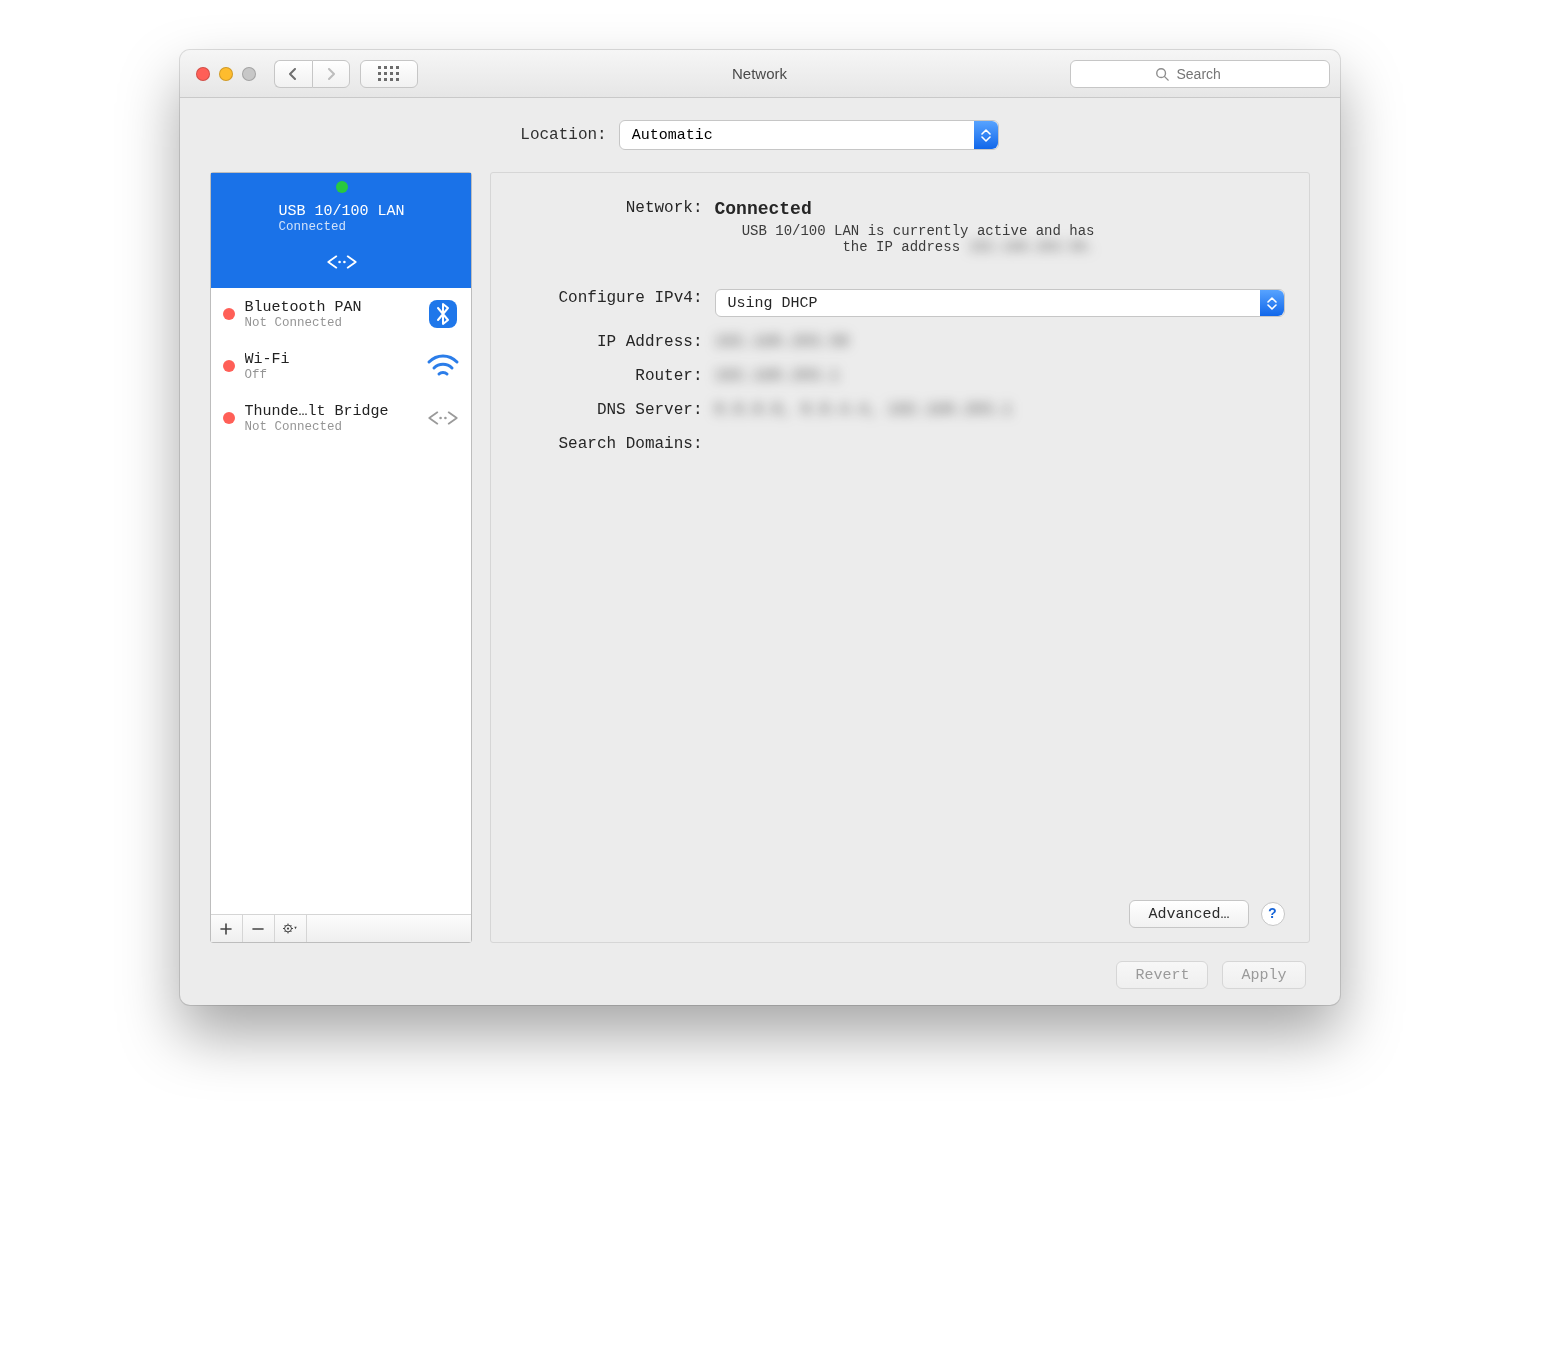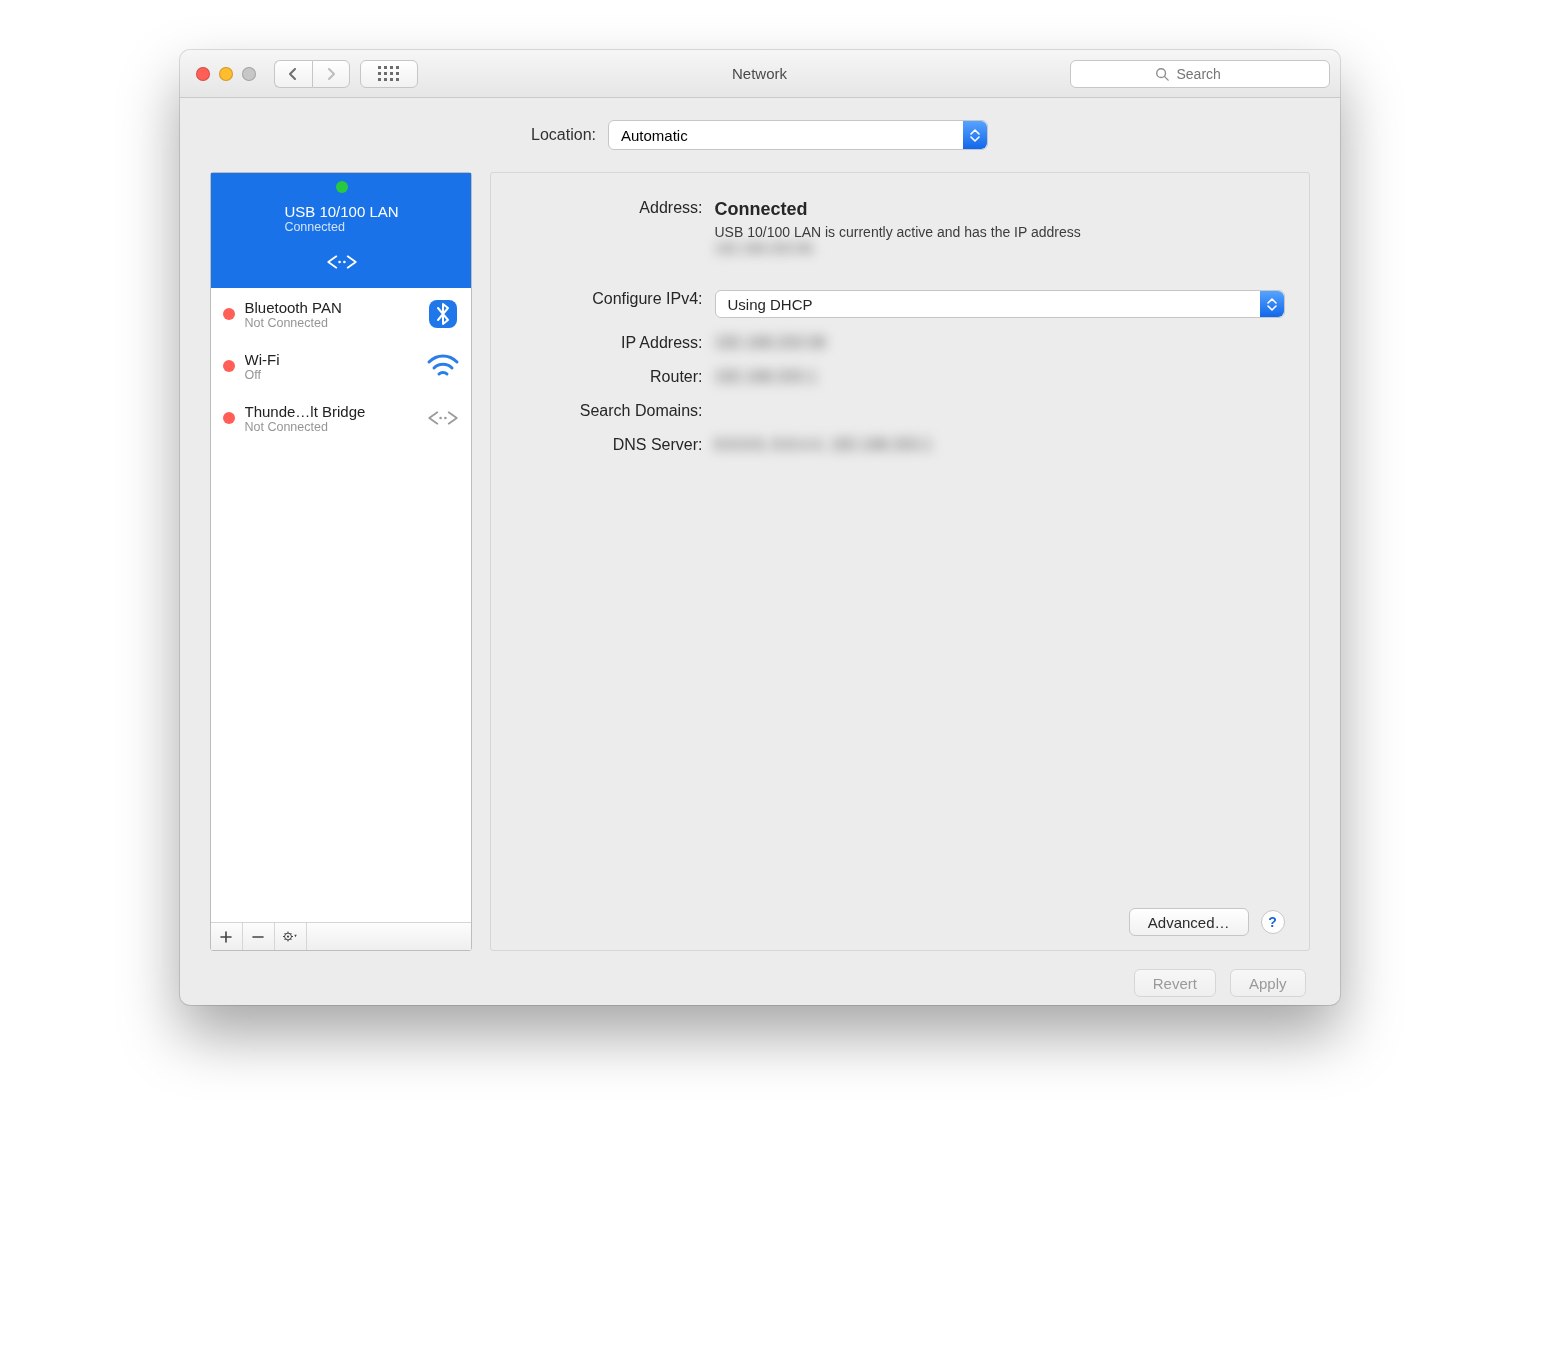--- a/index.html
+++ b/index.html
@@ -27,21 +27,21 @@
   .segbtn:first-child { border-radius:6px 0 0 6px; border-right:none; }
   .segbtn:last-child  { border-radius:0 6px 6px 0; }
   .segbtn.single { border-radius:6px; border-right:1px solid #c6c6c6; }
   .appsbtn { margin-left:10px; width:58px; }
   .title { position:absolute; left:0; right:0; text-align:center; font-size:15px; color:#4a4a4a; pointer-events:none; }
   .searchwrap { margin-left:auto; width:260px; height:28px; background:#fff; border:1px solid #c6c6c6; border-radius:6px;
     display:flex; align-items:center; justify-content:center; gap:6px; }
   .searchwrap input { border:none; outline:none; font-size:14px; width:70px; background:transparent; color:#333; }
   .searchicon { color:#8e8e8e; }
   
-  .content { flex:1; padding:22px 30px 8px 30px; display:flex; flex-direction:column; }
+  .content { flex:1; padding:22px 30px 16px 30px; display:flex; flex-direction:column;font-family:Liberation Mono, monospace; }
   .locationrow { display:flex; align-items:center; justify-content:center; gap:12px; margin-bottom:22px; }
   .locationrow .lbl { font-size:16px; color:#313131; }
   .dropdown { position:relative; background:#fff; border:1px solid #c6c6c6; border-radius:6px; height:30px; display:flex; align-items:center; padding:0 34px 0 12px; font-size:15px; min-width:380px; }
   .dropdown .chev {
     position:absolute; right:0; top:0; bottom:0; width:24px;
     background:linear-gradient(#57a3ff,#1167ea); border-radius:0 6px 6px 0;
     display:flex; flex-direction:column; align-items:center; justify-content:center; gap:1px;
   }
   .ddsmall { min-width:330px; }
   .panels { flex:1; display:flex; gap:18px; }
@@ -61,21 +61,21 @@
   .sidebar-footer { height:28px; border-top:1px solid #d5d5d5; display:flex; background:linear-gradient(#fcfcfc,#efefef); }
   .sfbtn { width:32px; display:flex; align-items:center; justify-content:center; border-right:1px solid #d5d5d5; font-size:15px; color:#444; }
   .sfbtn.gear svg { width:15px; height:15px; }
   
   .details { flex:1; background:#ececec; border:1px solid #d6d6d6; border-radius:3px; padding:22px 24px 14px 24px; display:flex; flex-direction:column; }
   .drow { display:flex; align-items:flex-start; margin-bottom:12px; }
   .dlabel { width:200px; text-align:right; padding-right:12px; font-size:16px; color:#262626; padding-top:4px; }
   .dval { flex:1; font-size:16px; color:#262626; padding-top:4px; }
   .dval .blurred { filter:blur(6px); color:#555; user-select:none; }
   .statusval { font-weight:600; font-size:18px; }
-  .statusdesc { font-size:14px; color:#3c3c3c; margin-top:4px; max-width:380px; }
+  .statusdesc { font-size:14px; color:#3c3c3c; margin-top:4px; max-width:380px;text-align:right; }
   .details-spacer { flex:1; }
   .advrow { display:flex; align-items:center; justify-content:flex-end; gap:12px; }
   .macbtn { height:28px; padding:0 18px; background:linear-gradient(#ffffff,#f1f1f1); border:1px solid #c6c6c6; border-radius:6px; font-size:15px; color:#2b2b2b; display:inline-flex; align-items:center; }
   .macbtn.disabled { color:#9a9a9a; background:linear-gradient(#f7f7f7,#efefef); border-color:#d6d6d6; }
   .helpbtn { width:24px; height:24px; border-radius:50%; border:1px solid #c6c6c6; background:#fff; display:flex; align-items:center; justify-content:center; font-size:14px; color:#1765d8; font-weight:600; }
   .bottomrow { display:flex; justify-content:flex-end; gap:14px; padding:18px 4px 0 0; }
   
   .arr { display:block; }
   .grid9 { display:grid; grid-template-columns:repeat(4,3px); grid-template-rows:repeat(3,3px); gap:3px; }
   .grid9 i { background:#6c6c6c; width:3px; height:3px; display:block; }
@@ -241,21 +241,21 @@
                   </g>
                 <path d="M18 6 L22 6 L20 10 Z" fill="#444"></path>
               </svg>
             </div>
           </div>
         </div>
 
         <div class="details">
 
           <div class="drow">
-            <div class="dlabel">Address:</div>
+            <div class="dlabel">Network:</div>
             <div class="dval">
               <div class="statusval">Connected</div>
               <div class="statusdesc">
                 <span>USB 10/100 LAN is currently active and has the IP address</span>
                 <span class="blurred">192.168.203.58.</span>
               </div>
             </div>
           </div>
 
           <div style="height:18px"></div>
@@ -279,26 +279,26 @@
 
           <div class="drow">
             <div class="dlabel">IP Address:</div>
             <div class="dval"><span class="blurred">192.168.203.58</span></div>
           </div>
           <div class="drow">
             <div class="dlabel">Router:</div>
             <div class="dval"><span class="blurred">192.168.203.1</span></div>
           </div>
           <div class="drow">
+            <div class="dlabel">DNS Server:</div>
+            <div class="dval"><span class="blurred">8.8.8.8, 8.8.4.4, 192.168.203.1</span></div>
+          </div>
+          <div class="drow">
             <div class="dlabel">Search Domains:</div>
             <div class="dval"><span class="blurred"> </span></div>
-          </div>
-          <div class="drow">
-            <div class="dlabel">DNS Server:</div>
-            <div class="dval"><span class="blurred">8.8.8.8, 8.8.4.4, 192.168.203.1</span></div>
           </div>
 
           <div class="details-spacer"></div>
 
           <div class="advrow">
             <div class="macbtn">Advanced…</div>
             <div class="helpbtn">?</div>
           </div>
         </div>
       </div>

